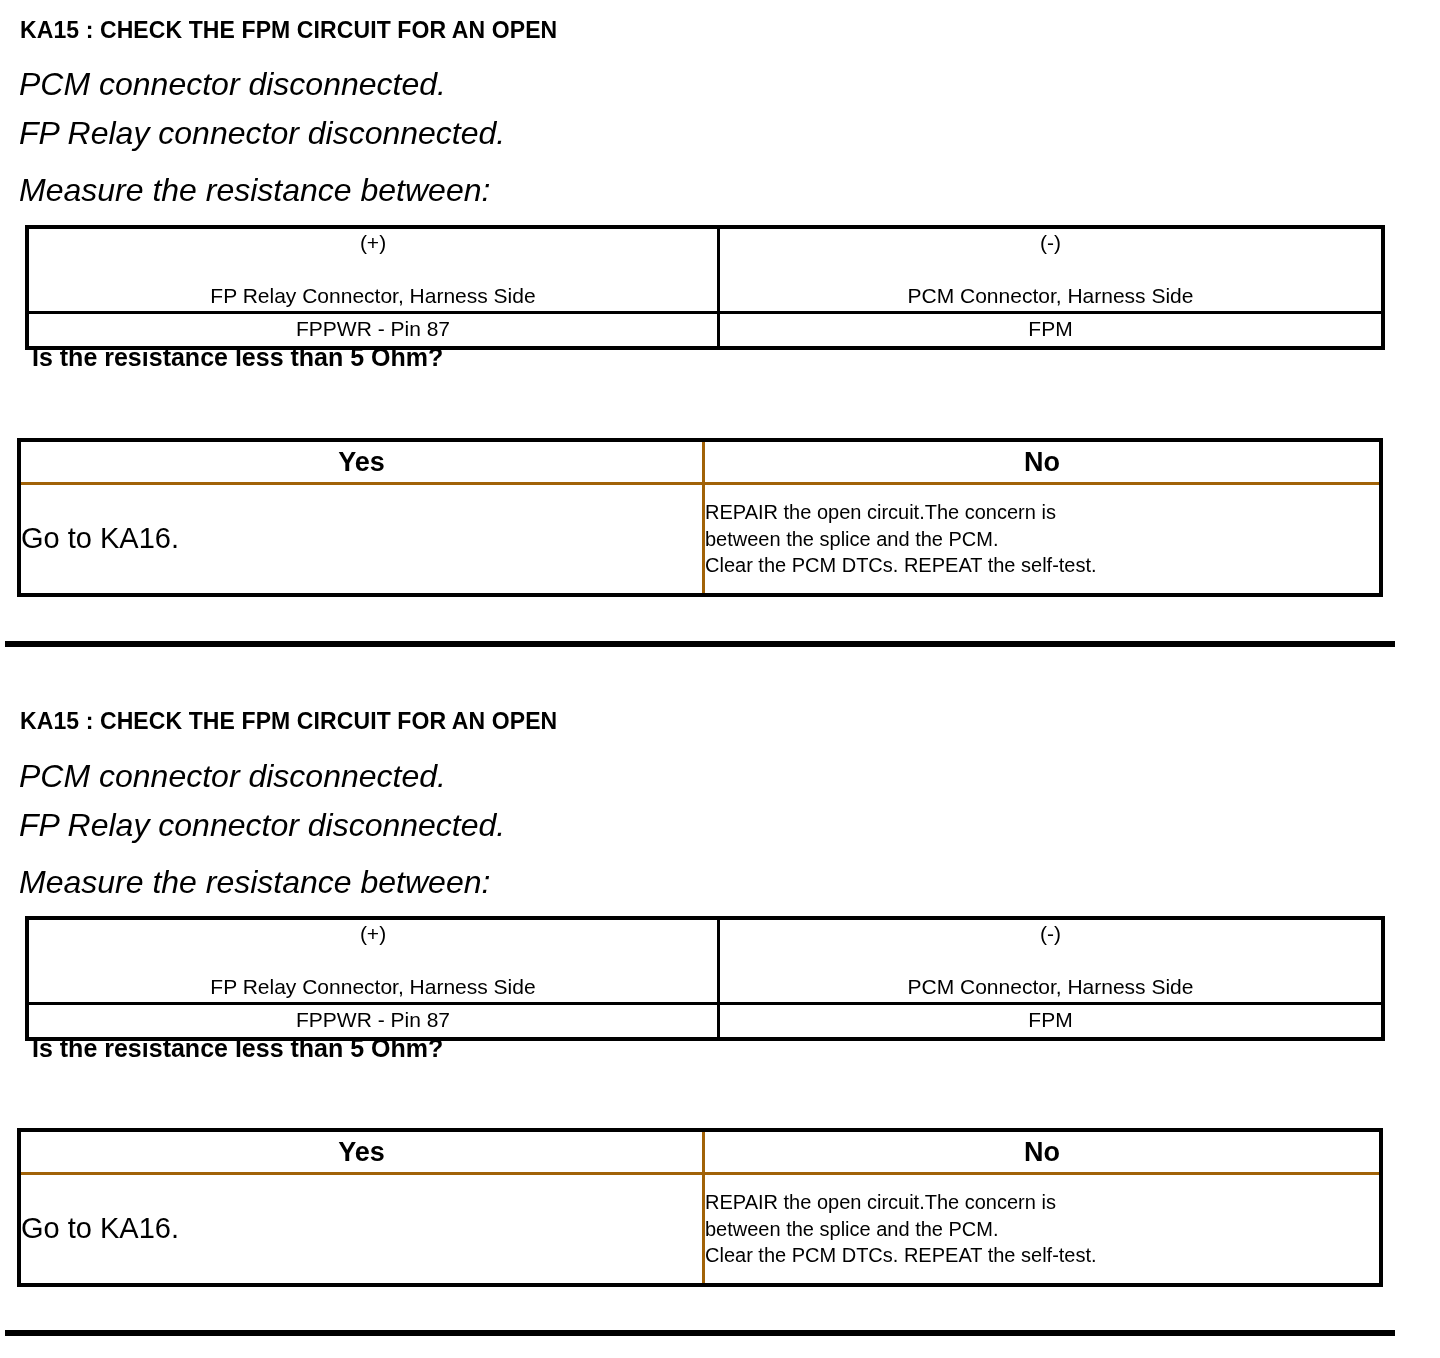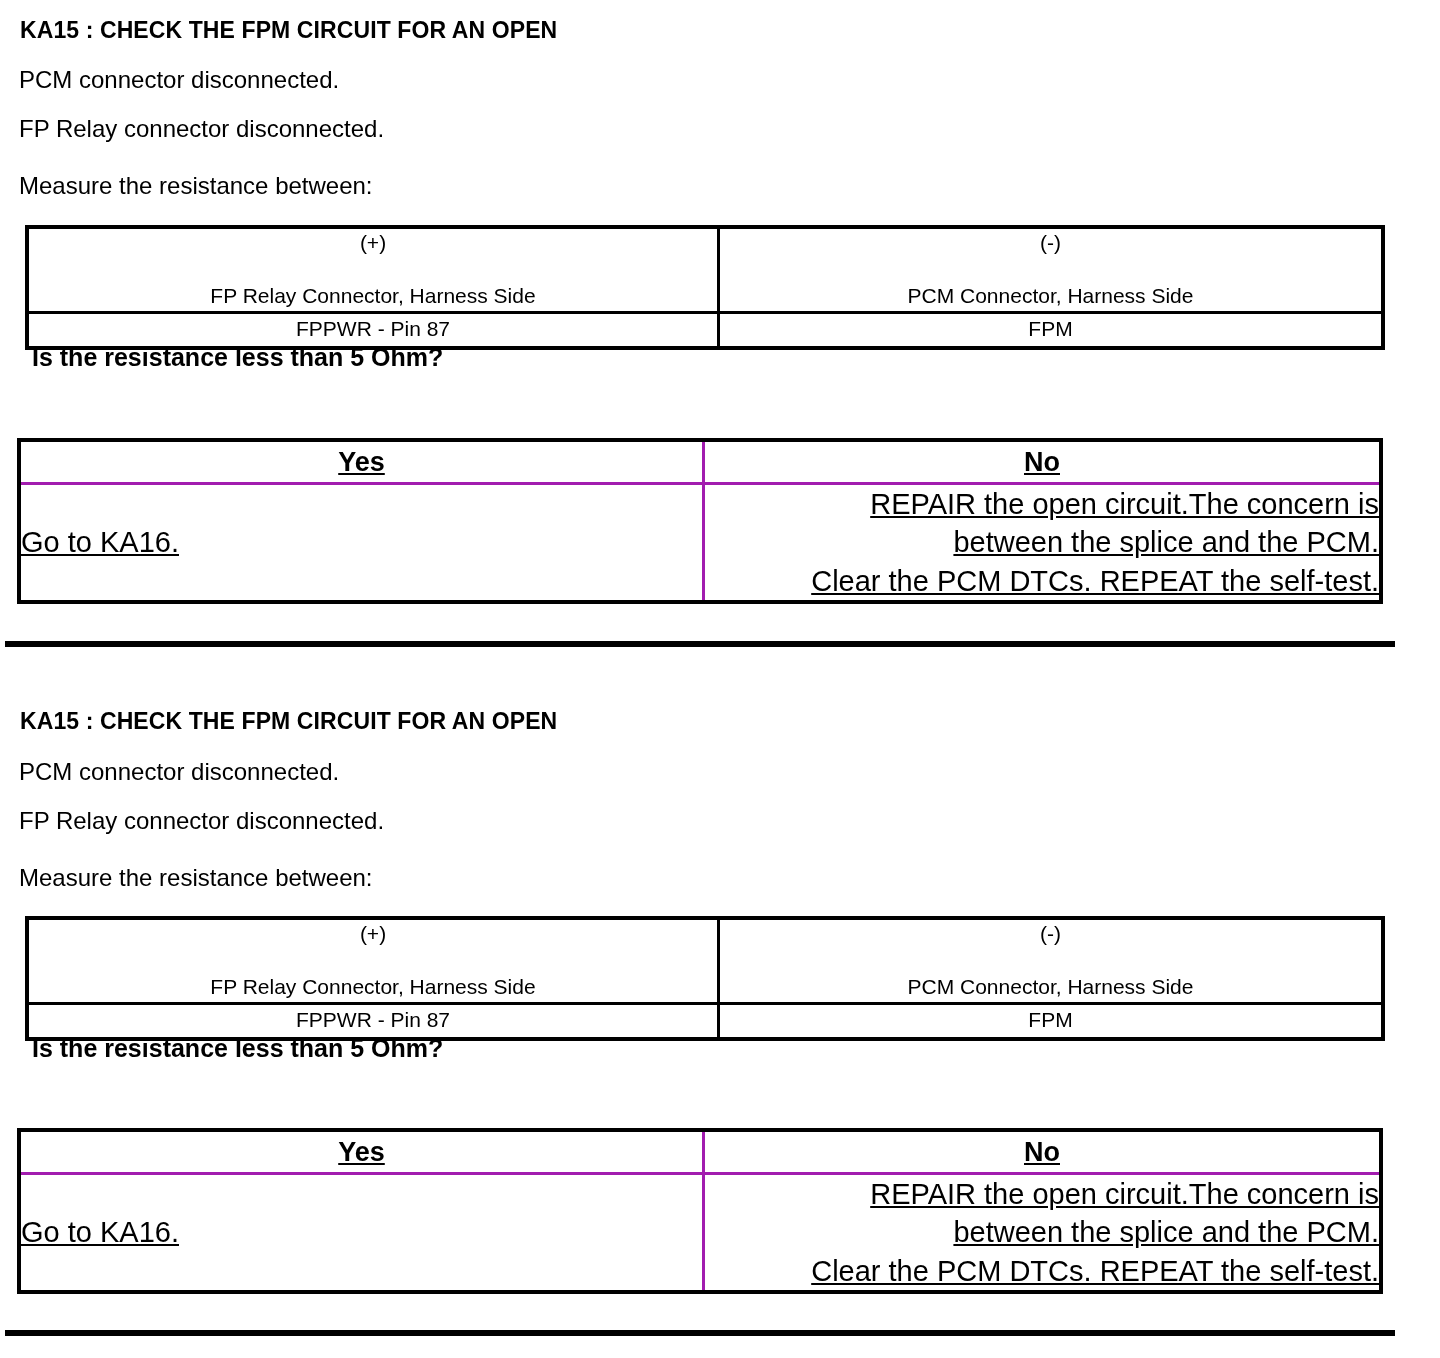--- a/index.html
+++ b/index.html
@@ -34,24 +34,25 @@
     left: 20px;
     font-size: 23px;
     font-weight: bold;
     letter-spacing: 0.1px;
     white-space: nowrap;
     line-height: 1;
   }
   .body-line {
     position: absolute;
     left: 19px;
-    font-size: 24px;
+    font-size: 32px;
     font-weight: normal;
     white-space: nowrap;
     line-height: 1;
+    font-style: italic;
   }
   .question {
     position: absolute;
     left: 32px;
     font-size: 25px;
     font-weight: bold;
     white-space: nowrap;
     line-height: 1;
   }
 
@@ -82,43 +83,42 @@
   
   .yn-table {
     position: absolute;
     left: 17px;
     width: 1366px;
     border-collapse: collapse;
     table-layout: fixed;
     border: 4px solid #000;
   }
   .yn-table td {
-    border: 3px solid #a21caf;
+    border: 3px solid #a16207;
     vertical-align: middle;
     padding: 0;
-    text-decoration: underline;
   }
   .yn-table .col-yes { width: 681px; }
   .yn-head {
     text-align: center;
     font-size: 27px;
     font-weight: bold;
     height: 40px;
     line-height: 1;
   }
   .yn-body-yes {
     text-align: left;
     font-size: 29px;
     font-weight: normal;
     height: 108px;
     line-height: 1.28;
   }
   .yn-body-no {
-    text-align: right;
-    font-size: 29px;
+    text-align: left;
+    font-size: 20px;
     font-weight: normal;
     height: 108px;
     line-height: 1.32;
     padding: 2px 0 2px 3px;
   }
   .yn-body-no .ln { display: block; white-space: nowrap; }
 
   
   .rule {
     position: absolute;

